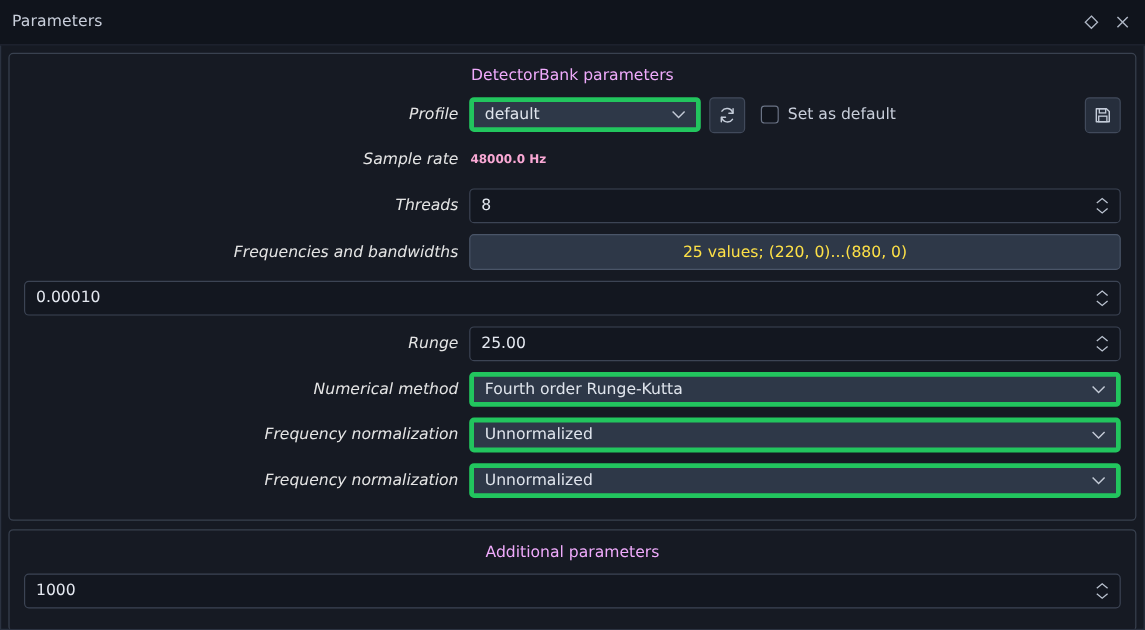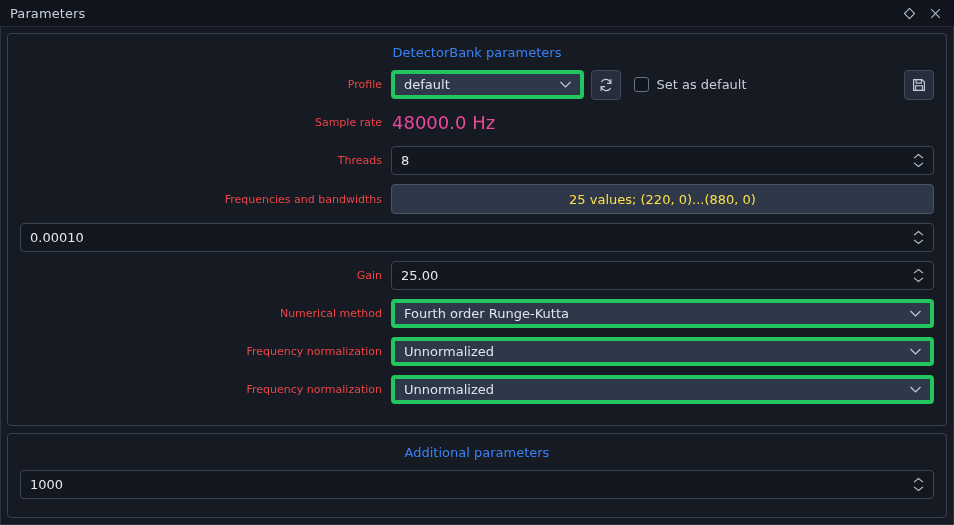--- a/index.html
+++ b/index.html
@@ -24,21 +24,21 @@
     width: 954px;
     height: 525px;
     background: #161a23;
     box-sizing: border-box;
     display: flex;
     flex-direction: column;
   }
 
   
   .titlebar {
-    height: 27px;
+    height: 38px;
     min-height: 27px;
     background: #10141c;
     border-bottom: 1px solid #262c39;
     display: flex;
     align-items: center;
     padding: 0 6px 0 10px;
     box-sizing: border-box;
   }
   .titlebar-title {
     font-size: 13px;
@@ -75,53 +75,55 @@
     border-radius: 4px;
     background: #161a23;
     box-sizing: border-box;
     padding: 8px 12px 10px 12px;
   }
   .groupbox.primary { height: 404px; }
   .groupbox.secondary { flex: 1; }
 
   .group-title {
     text-align: center;
-    color: #3b82f6;
+    color: #f0abfc;
     font-size: 13px;
     padding: 3px 0 9px 0;
   }
 
   
   .form-row {
     display: flex;
     align-items: center;
     height: 31px;
     margin-bottom: 7px;
   }
   .form-row.tall { height: 32px; }
   .row-label {
     width: 371px;
     min-width: 371px;
     text-align: right;
     padding-right: 9px;
     box-sizing: border-box;
-    color: #ef4444;
-    font-size: 11px;
+    color: #e5e5e5;
+    font-size: 13px;
     white-space: nowrap;
+    font-style: italic;
   }
   .row-field {
     flex: 1;
     display: flex;
     align-items: center;
     min-width: 0;
   }
   .static-value {
-    color: #ec4899;
-    font-size: 18px;
+    color: #f9a8d4;
+    font-size: 10px;
     padding-left: 1px;
+    font-weight: bold;
   }
 
   
   .combobox {
     position: relative;
     flex: 1;
     height: 29px;
     background: #2e3848;
     border: 4px solid #22c55e;
     border-radius: 4px;
@@ -344,21 +346,21 @@
                 <svg width="13" height="7" viewBox="0 0 13 7">
                     <path d="M2 1.8 L6.5 5.5 L11 1.8" fill="none" stroke="#b9c1ce" stroke-width="1.1"></path>
                   </svg>
               </span>
             </span>
           </div>
         </div>
       </div>
 
       <div class="form-row">
-        <div class="row-label">Gain</div>
+        <div class="row-label">Runge</div>
         <div class="row-field">
           <div class="spinbox">
             <span>25.00</span>
             <span class="spin-arrows">
               <span>
                 <svg width="13" height="7" viewBox="0 0 13 7">
                     <path d="M2 5.2 L6.5 1.5 L11 5.2" fill="none" stroke="#b9c1ce" stroke-width="1.1"></path>
                   </svg>
               </span>
               <span>

